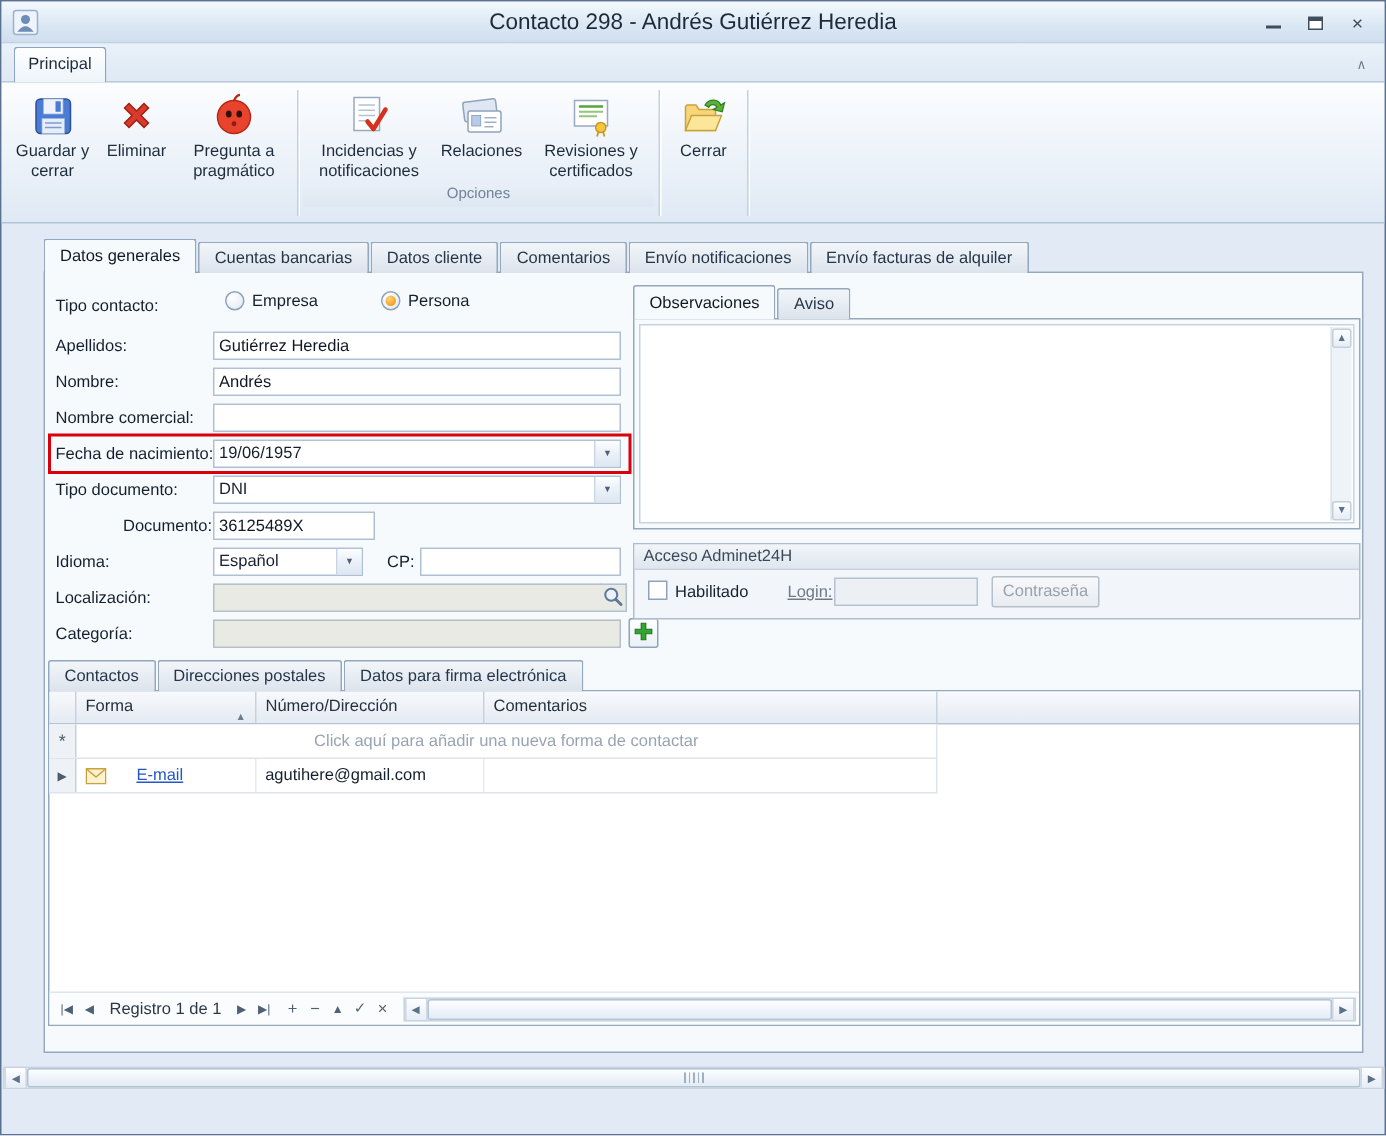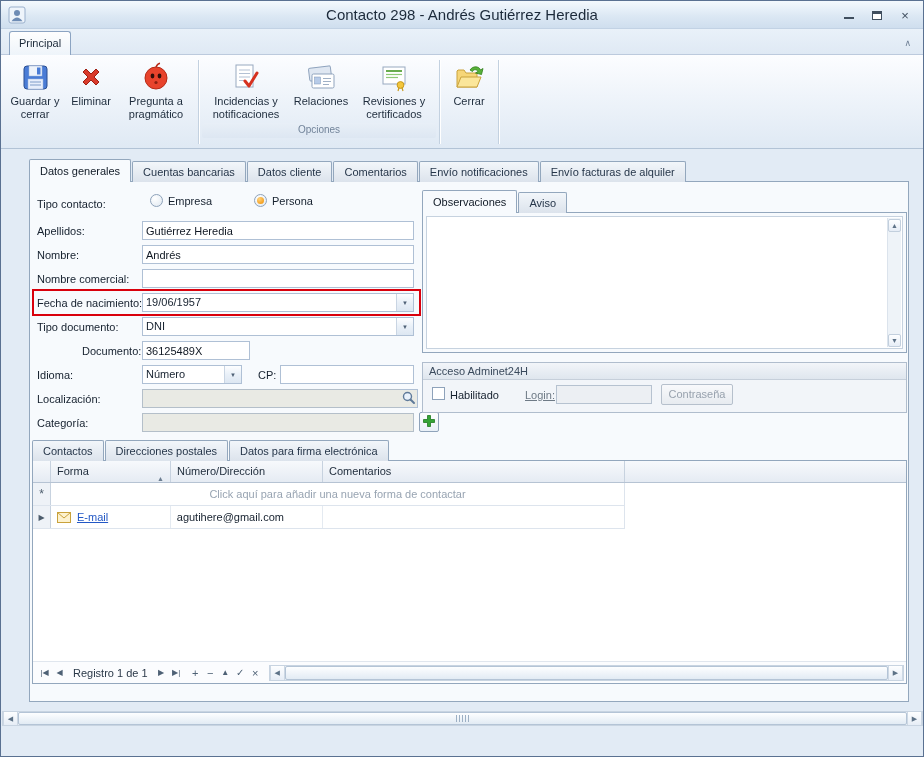--- a/index.html
+++ b/index.html
@@ -260,21 +260,21 @@
     <div class="abs combo" style="left:112px;top:135px;width:272px;">
       <span class="combo-val">DNI</span>
       <span class="combo-btn">▼</span>
     </div>
 
     <div class="abs flabel" style="left:7px;top:162px;margin-left:45px;">Documento:</div>
     <input class="abs tfield" style="left: 112px; top: 159px; width: 108px;" value="36125489X">
 
     <div class="abs flabel" style="left:7px;top:186px;">Idioma:</div>
     <div class="abs combo" style="left:112px;top:183px;width:100px;">
-      <span class="combo-val">Número</span>
+      <span class="combo-val">Español</span>
       <span class="combo-btn">▼</span>
     </div>
     <div class="abs flabel" style="left:228px;top:186px;">CP:</div>
     <input class="abs tfield" style="left: 250px; top: 183px; width: 134px;" value="">
 
     <div class="abs flabel" style="left:7px;top:210px;">Localización:</div>
     <input class="abs tfield disabled" style="left: 112px; top: 207px; width: 259px;" readonly="" value="">
     <div class="abs lookup-btn" style="left:370px;top:207px;width:18px;height:19px;">
       <span>
         <svg viewBox="0 0 15 15" width="15" height="15">
@@ -339,21 +339,21 @@
         <div class="gh-cell" style="flex:1;border-right:none;"></div>
       </div>
 
       <div class="grow">
         <div class="g-ind" style="font-size:12px;">*</div>
         <div class="g-cell hint" style="flex:1;justify-content:center;border-right:none;padding-left:0;">Click aquí para añadir una nueva forma de contactar</div>
       </div>
 
       <div class="grow">
         <div class="g-ind" style="font-size:8px;">▶</div>
-        <div class="g-cell" style="width:120px;gap:6px;">
+        <div class="g-cell" style="width:120px;gap:20px;">
           <span style="display:flex;">
             <svg viewBox="0 0 14 11" width="14" height="11">
               <rect x="0.5" y="0.5" width="13" height="10" fill="#fdf2cf" stroke="#c9a23c"></rect>
               <path d="M0.5 0.5 L7 6 L13.5 0.5" fill="none" stroke="#c9a23c"></path>
             </svg>
           </span>
           <span class="link">E-mail</span>
         </div>
         <div class="g-cell" style="width:152px;">agutihere@gmail.com</div>
         <div class="g-cell" style="width:302px;border-right:none;"></div>

